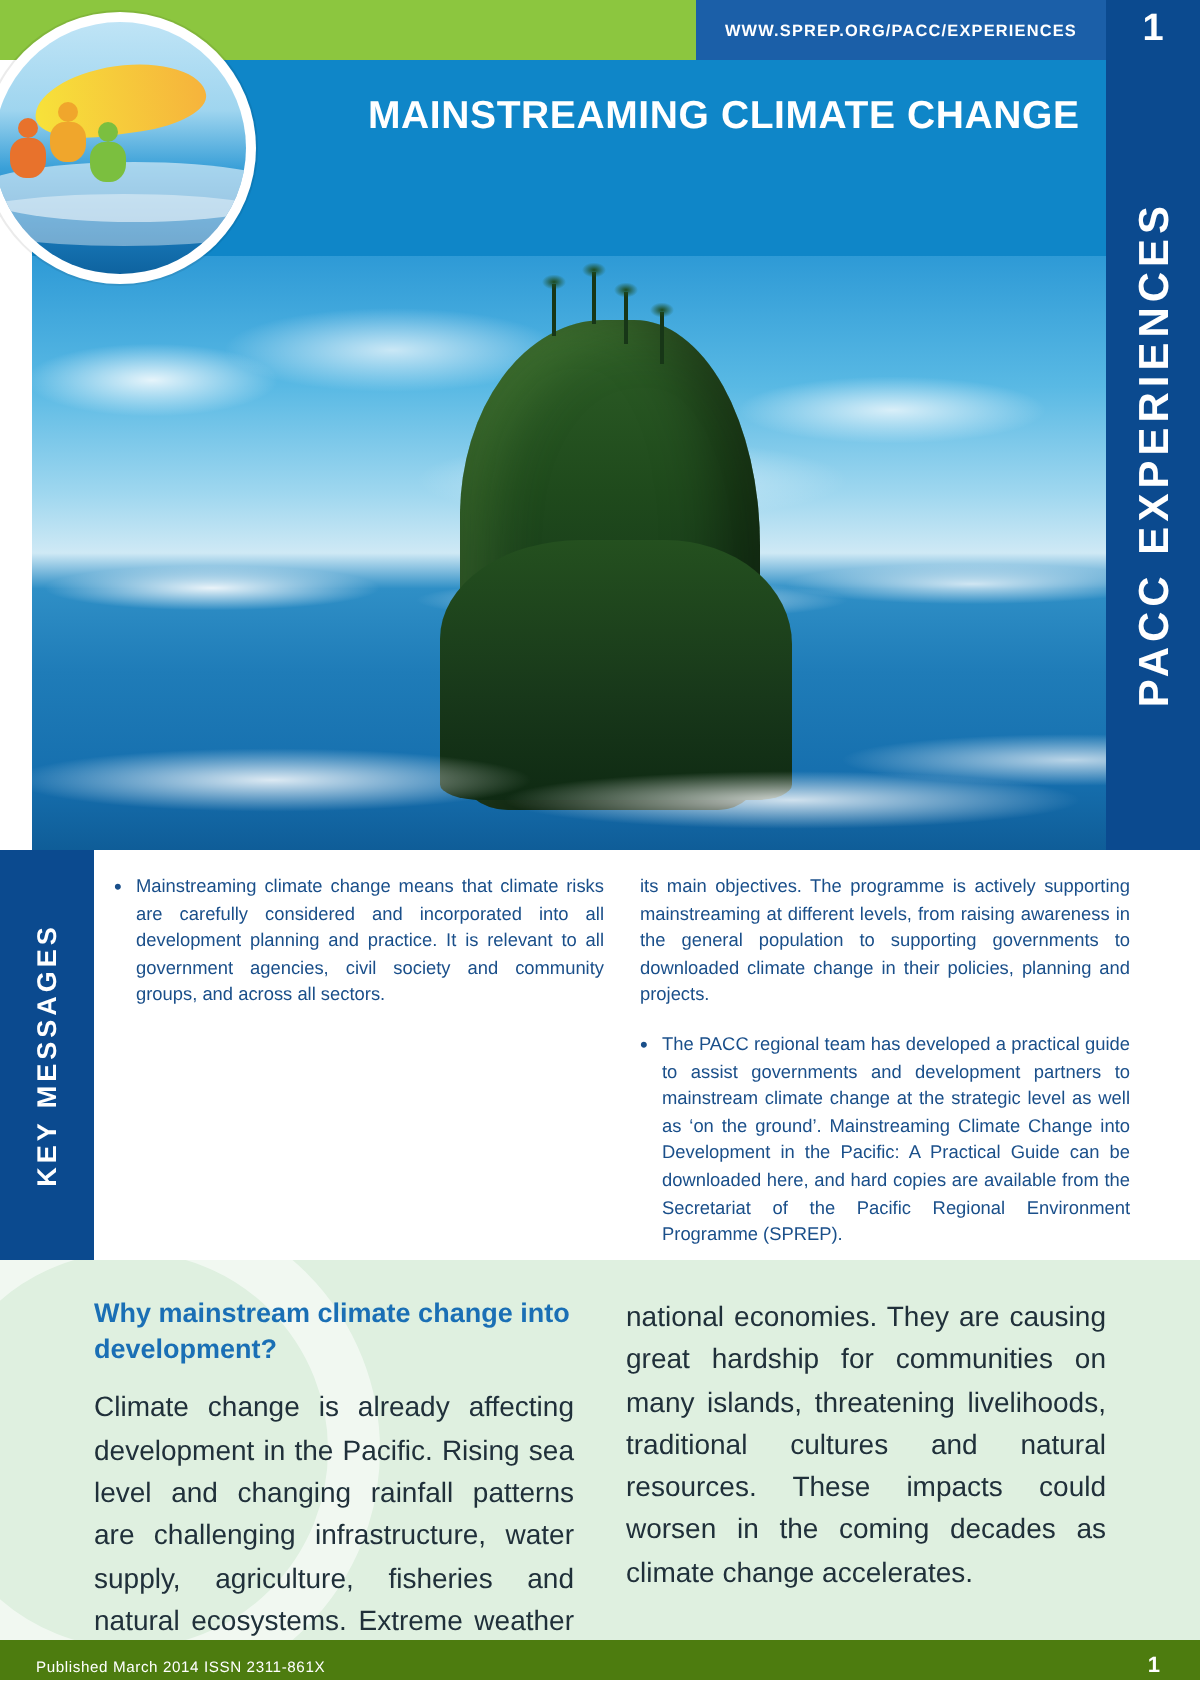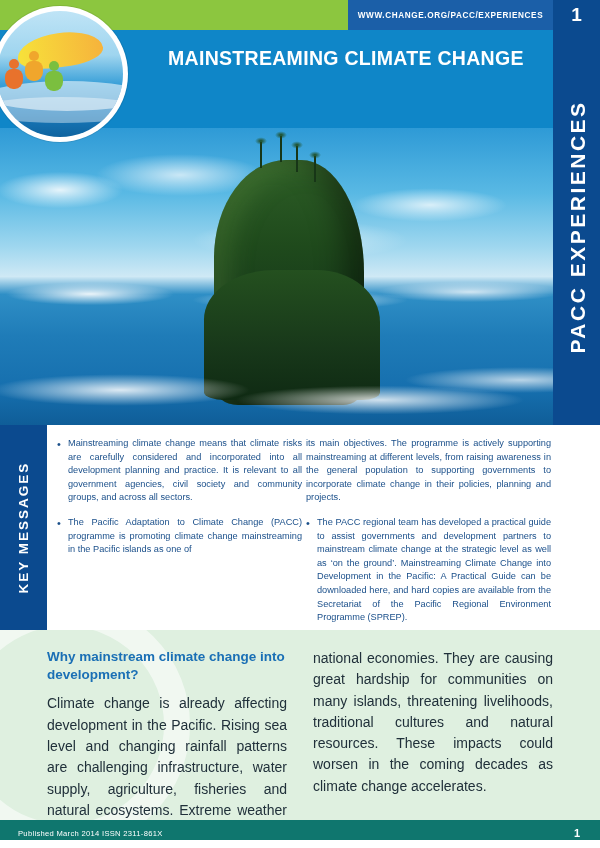--- a/index.html
+++ b/index.html
@@ -39,21 +39,21 @@
     width: 47px; height: 30px;
     background: #0b4a8f;
     display: flex; align-items: center; justify-content: center;
   }
   .issue-box .issue-num {
     color: #ffffff; font-size: 19px; font-weight: bold;
   }
 
   
   .hero {
-    position: absolute; left: 0; top: 30px;
+    position: absolute; left: 16px; top: 30px;
     width: 553px; height: 395px;
     background: #0f86c8;
     overflow: hidden;
   }
   
   .hero .sky {
     position: absolute; left: 0; top: 98px; width: 553px; height: 297px;
     background: linear-gradient(to bottom,
        #2e9ad6 0%, #59b9e4 22%, #9fd7ef 40%, #cfe9f5 50%,
        #2f8fc6 56%, #1f7cb8 70%, #166fae 88%, #0f5d98 100%);
@@ -217,21 +217,21 @@
     white-space: nowrap;
   }
 
   
   .km-body {
     position: absolute; left: 47px; top: 425px;
     width: 553px; height: 205px;
     background: #ffffff;
     padding: 12px 22px 0 10px;
     display: flex;
-    gap: 4px;
+    gap: 18px;
   }
   .km-col { width: 245px; }
   .bullet {
     position: relative;
     padding-left: 11px;
     margin-bottom: 11px;
     color: #1a4f8a;
     font-size: 9.2px;
     line-height: 1.48;
     text-align: justify;
@@ -275,39 +275,39 @@
     font-size: 14px;
     line-height: 1.52;
     text-align: justify;
     margin-bottom: 9px;
   }
 
   
   .footer {
     position: absolute; left: 0; top: 820px;
     width: 600px; height: 20px;
-    background: #0f766e;
+    background: #4d7c0f;
   }
   .footer .f-text {
     position: absolute; left: 18px; top: 9px;
     color: #ffffff; font-size: 7.6px; letter-spacing: .3px;
   }
   .footer .f-page {
     position: absolute; right: 20px; top: 7px;
     color: #ffffff; font-size: 11px; font-weight: bold;
   }
 </style>
 <style>.bullet.nobullet::before{content:"";}</style></head>
 <body>
 
 <div class="page">
 
   <div class="top-band"></div>
   <div class="url-bar">
-    <span class="url-text">WWW.CHANGE.ORG/PACC/EXPERIENCES</span>
+    <span class="url-text">WWW.SPREP.ORG/PACC/EXPERIENCES</span>
   </div>
   <div class="issue-box">
     <span class="issue-num">1</span>
   </div>
 
   <div class="hero">
     <div class="sky"></div>
     <div class="clouds"></div>
     <div class="surf"></div>
     <div class="island">
@@ -341,24 +341,23 @@
     <div class="vtext">PACC EXPERIENCES</div>
   </div>
 
   <div class="km-tab">
     <div class="vtext">KEY MESSAGES</div>
   </div>
 
   <div class="km-body">
     <div class="km-col">
       <div class="bullet">Mainstreaming climate change means that climate risks are carefully considered and incorporated into all development planning and practice. It is relevant to all government agencies, civil society and community groups, and across all sectors.</div>
-      <div class="bullet">The Pacific Adaptation to Climate Change (PACC) programme is promoting climate change mainstreaming in the Pacific islands as one of</div>
     </div>
     <div class="km-col">
-      <div class="bullet nobullet" style="list-style: none; padding-left: 0px; --hide: 1;">its main objectives. The programme is actively supporting mainstreaming at different levels, from raising awareness in the general population to supporting governments to incorporate climate change in their policies, planning and projects.</div>
+      <div class="bullet nobullet" style="list-style: none; padding-left: 0px; --hide: 1;">its main objectives. The programme is actively supporting mainstreaming at different levels, from raising awareness in the general population to supporting governments to downloaded climate change in their policies, planning and projects.</div>
       <div class="bullet">The PACC regional team has developed a practical guide to assist governments and development partners to mainstream climate change at the strategic level as well as ‘on the ground’. Mainstreaming Climate Change into Development in the Pacific: A Practical Guide can be downloaded here, and hard copies are available from the Secretariat of the Pacific Regional Environment Programme (SPREP).</div>
     </div>
   </div>
 
   <div class="lower">
     <div class="ghost"></div>
     <div class="lower-inner">
       <div class="lower-col">
         <h2>Why mainstream climate change into development?</h2>
         <p>Climate change is already affecting development in the Pacific. Rising sea level and changing rainfall patterns are challenging infrastructure, water supply, agriculture, fisheries and natural ecosystems. Extreme weather events such as floods, droughts and cyclones are having significant impacts from the household level up to the level of</p>

